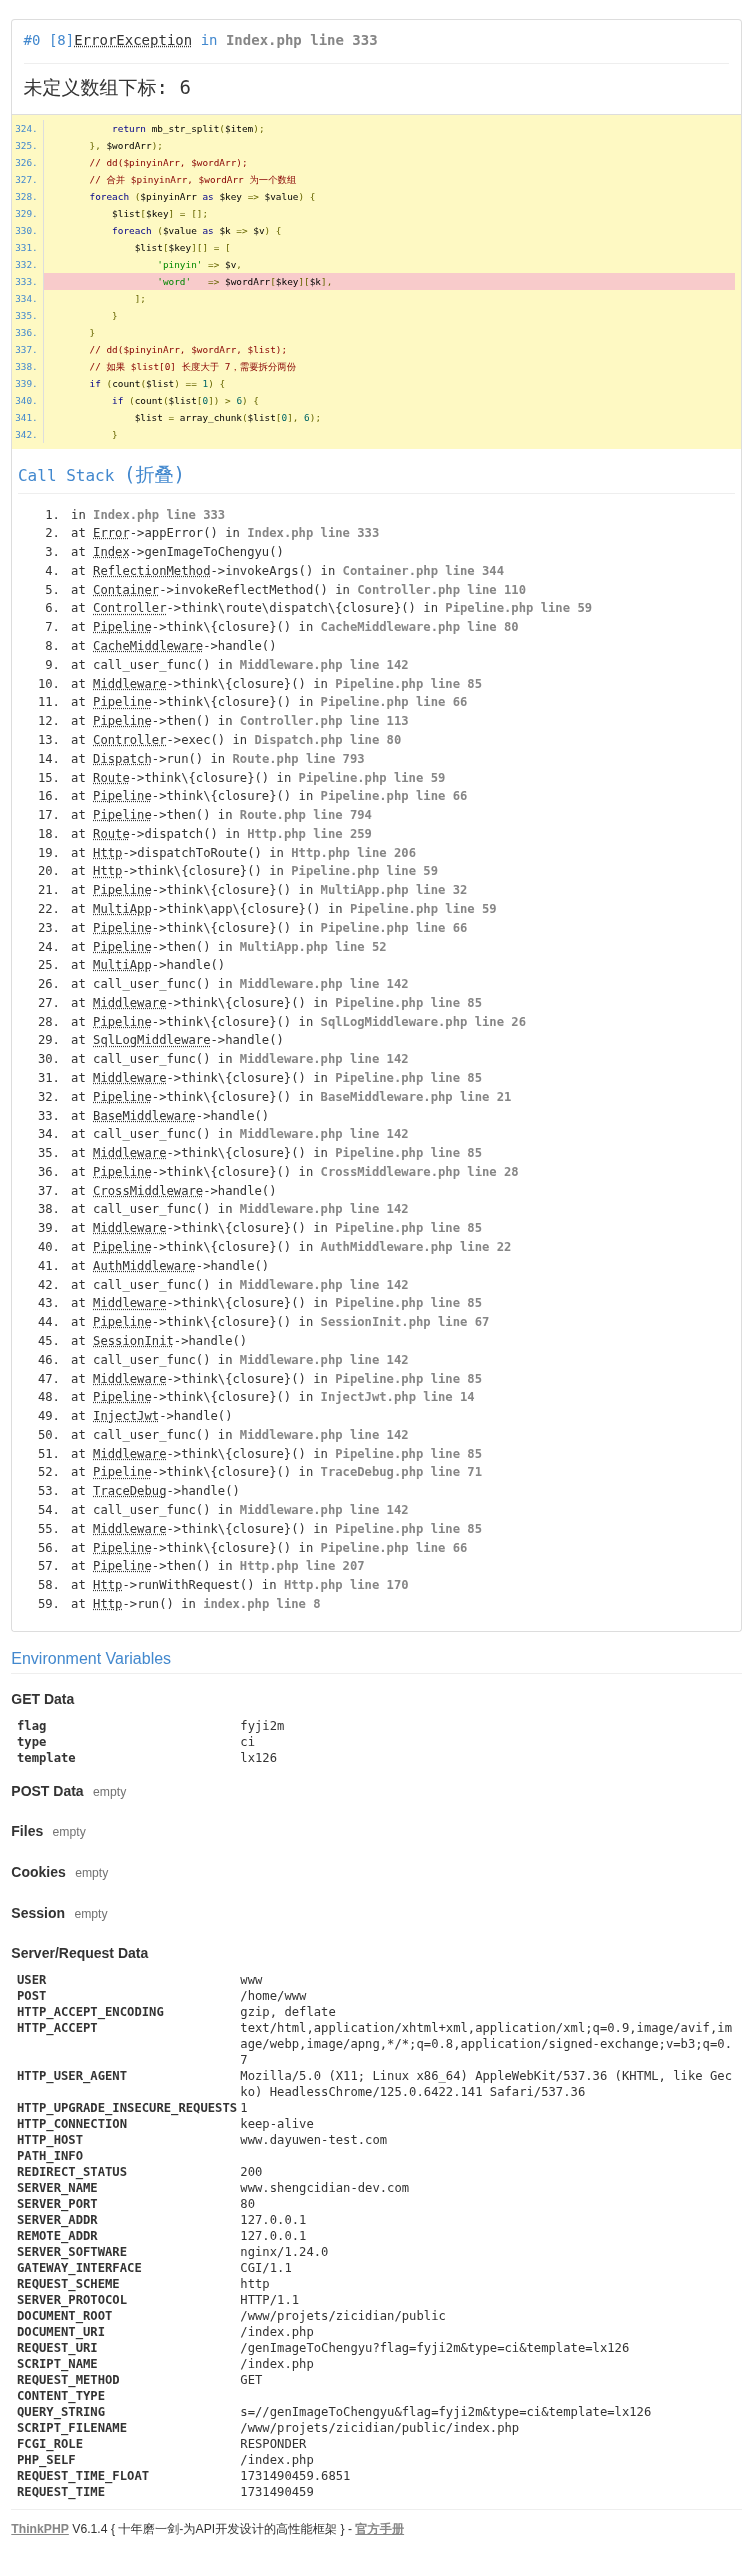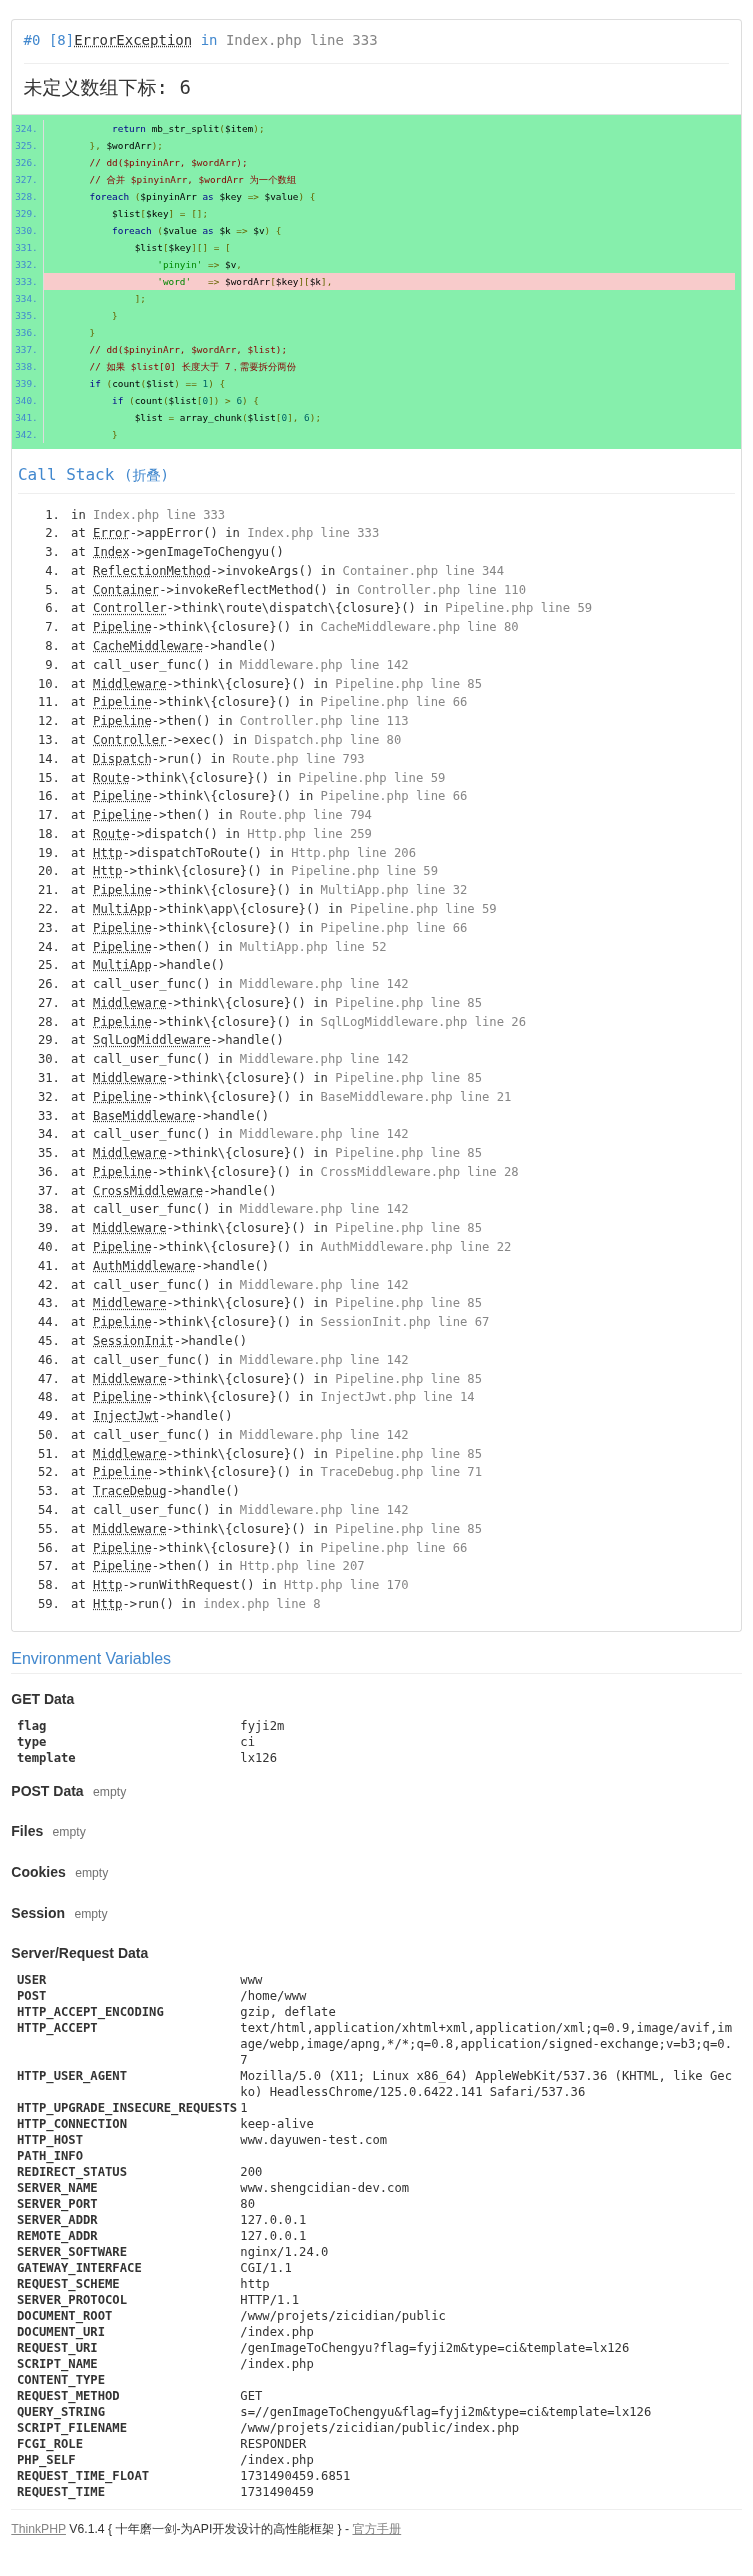--- a/index.html
+++ b/index.html
@@ -2,63 +2,63 @@
 <html style="font-size:15px"><head>
 <meta charset="utf-8">
 <style>
   html,body{background:#fff;}
   body{
     margin:11.3px;
     color:#333;
     font-family:"Liberation Sans", sans-serif;
     font-size:12.2px;
   }
-  a{color:#868686;cursor:pointer;text-decoration:none;}
+  a{color:#868686;cursor:pointer;text-decoration:none;font-weight:bold;}
   abbr{cursor:help;text-decoration:underline;text-decoration-style:dotted;color:#333;}
 
   
   .exception{margin-top:7.5px;}
   .exception .message{
     padding:11.3px 11.3px 1.9px 11.3px;
     border:0.9px solid #ddd;border-bottom:0 none;
     border-top-left-radius:3.8px;border-top-right-radius:3.8px;
     font-family:"DejaVu Sans Mono", monospace;
   }
   h2.maintitle{
     margin:0;padding:1.9px 0 15px;border-bottom:0.9px solid #eee;
     font-size:14px;line-height:15px;font-weight:400;color:#4288ce;
   }
   h1.msg{
     margin:10.4px 0 11.3px;font-size:19px;line-height:26px;font-weight:500;color:#333;
     font-family:"DejaVu Sans Mono", sans-serif;
   }
   .source-code{
     padding:5.7px;border:0.9px solid #ddd;border-bottom:0 none;border-top:0.9px solid #ddd;
-    background:#86efac;overflow-x:auto;
+    background:#fef9c3;overflow-x:auto;
   }
   .source-code pre{margin:0;}
   ol.code{
     margin:0;padding-left:25.4px;min-width:100%;box-sizing:border-box;
     color:#4288ce;font-family:"DejaVu Sans Mono", monospace;font-size:9.4px;
   }
   ol.code li{border-left:0.9px solid #ddd;height:17px;line-height:17px;white-space:pre;}
   ol.code li.line-error{background:#f8cbcb;}
   .c-pln{color:#000;} .c-kwd{color:#008;} .c-str{color:#080;}
   .c-com{color:#800;} .c-pun{color:#660;} .c-lit{color:#066;}
 
   .trace{
     padding:5.7px;border:0.9px solid #ddd;border-top:0 none;
     border-bottom-left-radius:3.8px;border-bottom-right-radius:3.8px;
     font-family:"DejaVu Sans Mono", monospace;font-size:12.2px;line-height:15px;
   }
   .trace h2{
     margin:5.7px 0 0;padding:5.7px 0 9.4px;border-bottom:0.9px solid #eee;
     font-size:16px;line-height:17px;font-weight:400;color:#4288ce;cursor:pointer;
   }
-  .trace h2 small{font-size:14px;font-weight:300;text-align:right;}
+  .trace h2 small{font-size:19px;font-weight:300;text-align:right;}
   .trace ol{margin:11.3px;padding-left:38px;color:#333;}
   .trace ol li{padding:1.9px 3.8px;line-height:15px;}
 
   
   .env h2{
     margin:13px 0 0;padding:5.7px 0;border-bottom:0.9px solid #eee;
     font-size:16px;line-height:17px;font-weight:400;color:#4288ce;
   }
   .var-caption{margin:11.3px 0 0;padding:5.7px 0;font-size:14px;line-height:17px;font-weight:bold;color:#333;}
   .var-caption small{font-weight:300;color:#737373;margin-left:9.4px;font-size:12.2px;}
@@ -266,26 +266,26 @@
           </tr>
           <tr>
             <td class="k">REQUEST_URI</td>
             <td>/genImageToChengyu?flag=fyji2m&amp;type=ci&amp;template=lx126</td>
           </tr>
           <tr>
             <td class="k">SCRIPT_NAME</td>
             <td>/index.php</td>
           </tr>
           <tr>
+            <td class="k">REQUEST_METHOD</td>
+            <td>GET</td>
+          </tr>
+          <tr>
             <td class="k">CONTENT_TYPE</td>
             <td></td>
-          </tr>
-          <tr>
-            <td class="k">REQUEST_METHOD</td>
-            <td>GET</td>
           </tr>
           <tr>
             <td class="k">QUERY_STRING</td>
             <td>s=//genImageToChengyu&amp;flag=fyji2m&amp;type=ci&amp;template=lx126</td>
           </tr>
           <tr>
             <td class="k">SCRIPT_FILENAME</td>
             <td>/www/projets/zicidian/public/index.php</td>
           </tr>
           <tr>

